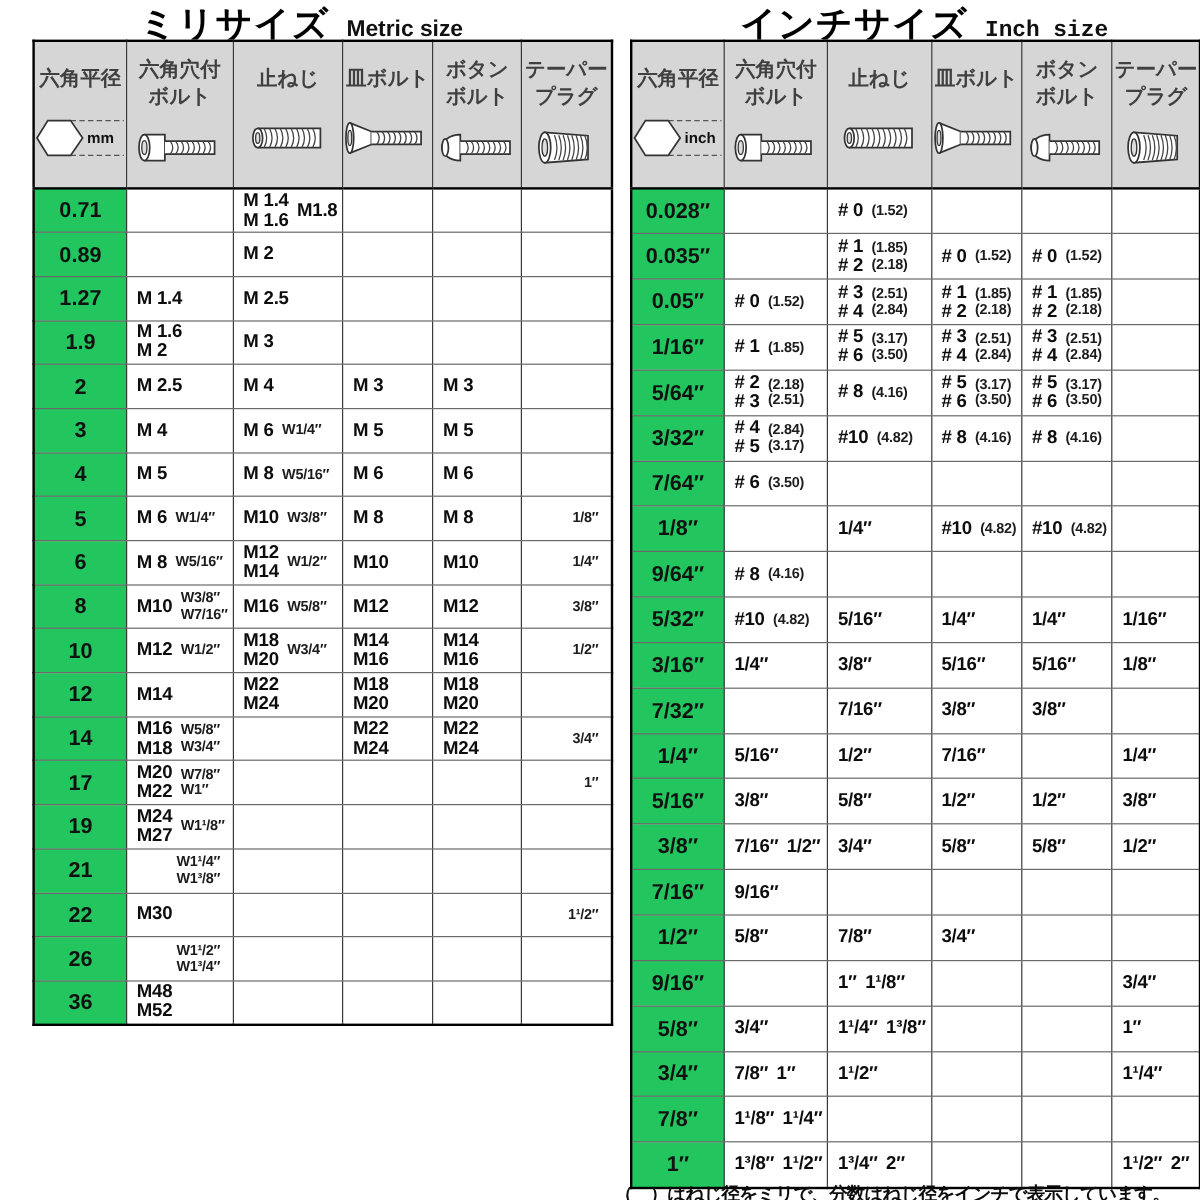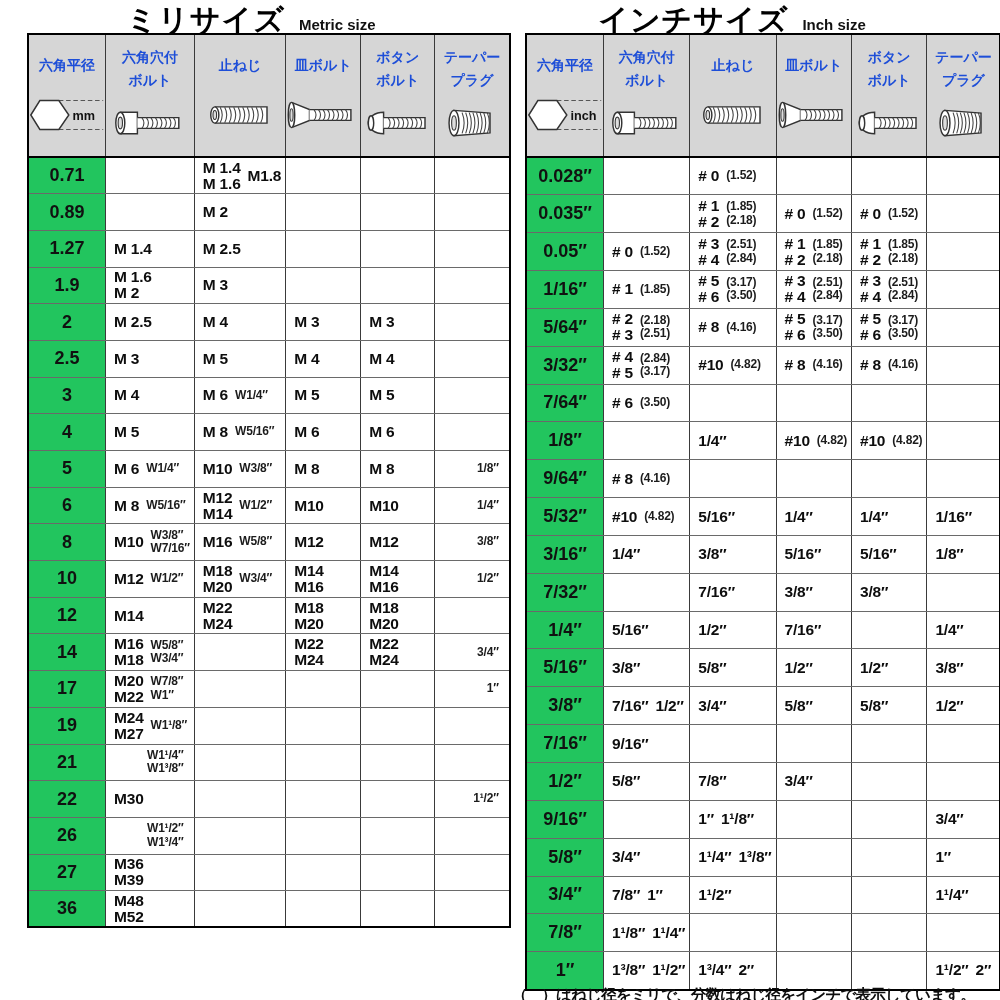--- a/index.html
+++ b/index.html
@@ -2,30 +2,30 @@
 <html><head>
 <meta charset="utf-8">
 <style>
   html,body{margin:0;padding:0;background:#fff;}
   body{width:1000px;height:1000px;position:relative;overflow:hidden;
        font-family:"Liberation Sans","DejaVu Sans",sans-serif;color:#111;}
 
   .title-row{position:absolute;top:0;height:33px;display:flex;
              justify-content:center;align-items:baseline;gap:14px;}
   .title-jp{font-size:30px;font-weight:800;letter-spacing:1px;color:#000;}
-  .title-en{font-size:15px;font-weight:600;color:#111;}
+  .title-en{font-size:19px;font-weight:600;color:#111;}
 
   table.ref-table{position:absolute;top:33px;border-collapse:collapse;table-layout:fixed;
                   background:#fff;border:2.5px solid #000;}
   .ref-table th{background:#d6d6d6;border:1.4px solid #3a3a3a;border-bottom:2.6px solid #000;
                 padding:0;vertical-align:middle;height:117px;}
   .th-inner{display:flex;flex-direction:column;justify-content:space-evenly;
             align-items:center;height:117px;padding:2px 0;}
-  .col-label{white-space:pre-line;text-align:center;font-size:14px;font-weight:600;
-             line-height:23px;color:#1d4ed8;}
+  .col-label{white-space:pre-line;text-align:center;font-size:17px;font-weight:600;
+             line-height:23px;color:#404040;}
   .col-icon{height:44px;display:flex;align-items:center;justify-content:center;}
 
   .ref-table td{border-left:1.4px solid #3a3a3a;border-right:1.4px solid #3a3a3a;
                 border-top:1.3px solid #6a6a6a;border-bottom:1.3px solid #6a6a6a;
                 padding:0;vertical-align:middle;}
   td.size-cell{background:#22c55e;text-align:center;font-size:18px;font-weight:700;color:#111;}
   td.val-cell{background:#fff;}
   .t-left tbody tr{height:36.7px;}
   .t-right tbody tr{height:37.85px;}
 
@@ -47,21 +47,21 @@
   svg text{font-family:"Liberation Sans","DejaVu Sans",sans-serif;}
 </style>
 </head>
 <body>
 
 <div class="title-row" style="left:27px;width:448px;">
   <span class="title-jp">ミリサイズ</span>
   <span class="title-en">Metric size</span>
 </div>
 
-<div class="title-row" style="left:508px;width:448px;">
+<div class="title-row" style="left:546px;width:448px;font-family:Liberation Mono, monospace;">
   <span class="title-jp">インチサイズ</span>
   <span class="title-en">Inch size</span>
 </div>
 
 <div id="metric-table-slot">
     <table class="ref-table t-left" style="left: 27px;">
       <colgroup>
         <col style="width: 73px;">
         <col style="width: 75px;">
         <col style="width: 76px;">
@@ -323,54 +323,20 @@
               <div class="grp">
                 <div class="ln ln-b">M 3</div>
               </div>
             </div>
           </td>
           <td class="val-cell align-right">
             <div class="cell"></div>
           </td>
         </tr>
         <tr>
-          <td class="size-cell">2.5</td>
-          <td class="val-cell">
-            <div class="cell">
-              <div class="grp">
-                <div class="ln ln-b">M 3</div>
-              </div>
-            </div>
-          </td>
-          <td class="val-cell">
-            <div class="cell">
-              <div class="grp">
-                <div class="ln ln-b">M 5</div>
-              </div>
-            </div>
-          </td>
-          <td class="val-cell">
-            <div class="cell">
-              <div class="grp">
-                <div class="ln ln-b">M 4</div>
-              </div>
-            </div>
-          </td>
-          <td class="val-cell">
-            <div class="cell">
-              <div class="grp">
-                <div class="ln ln-b">M 4</div>
-              </div>
-            </div>
-          </td>
-          <td class="val-cell align-right">
-            <div class="cell"></div>
-          </td>
-        </tr>
-        <tr>
           <td class="size-cell">3</td>
           <td class="val-cell">
             <div class="cell">
               <div class="grp">
                 <div class="ln ln-b">M 4</div>
               </div>
             </div>
           </td>
           <td class="val-cell">
             <div class="cell">
@@ -808,43 +774,20 @@
         <tr>
           <td class="size-cell">26</td>
           <td class="val-cell">
             <div class="cell">
               <div class="grp">
                 <div class="ln ln-sp"></div>
               </div>
               <div class="grp">
                 <div class="ln ln-s">W1¹/2″</div>
                 <div class="ln ln-s">W1³/4″</div>
-              </div>
-            </div>
-          </td>
-          <td class="val-cell">
-            <div class="cell"></div>
-          </td>
-          <td class="val-cell">
-            <div class="cell"></div>
-          </td>
-          <td class="val-cell">
-            <div class="cell"></div>
-          </td>
-          <td class="val-cell align-right">
-            <div class="cell"></div>
-          </td>
-        </tr>
-        <tr>
-          <td class="size-cell">27</td>
-          <td class="val-cell">
-            <div class="cell">
-              <div class="grp">
-                <div class="ln ln-b">M36</div>
-                <div class="ln ln-b">M39</div>
               </div>
             </div>
           </td>
           <td class="val-cell">
             <div class="cell"></div>
           </td>
           <td class="val-cell">
             <div class="cell"></div>
           </td>
           <td class="val-cell">

